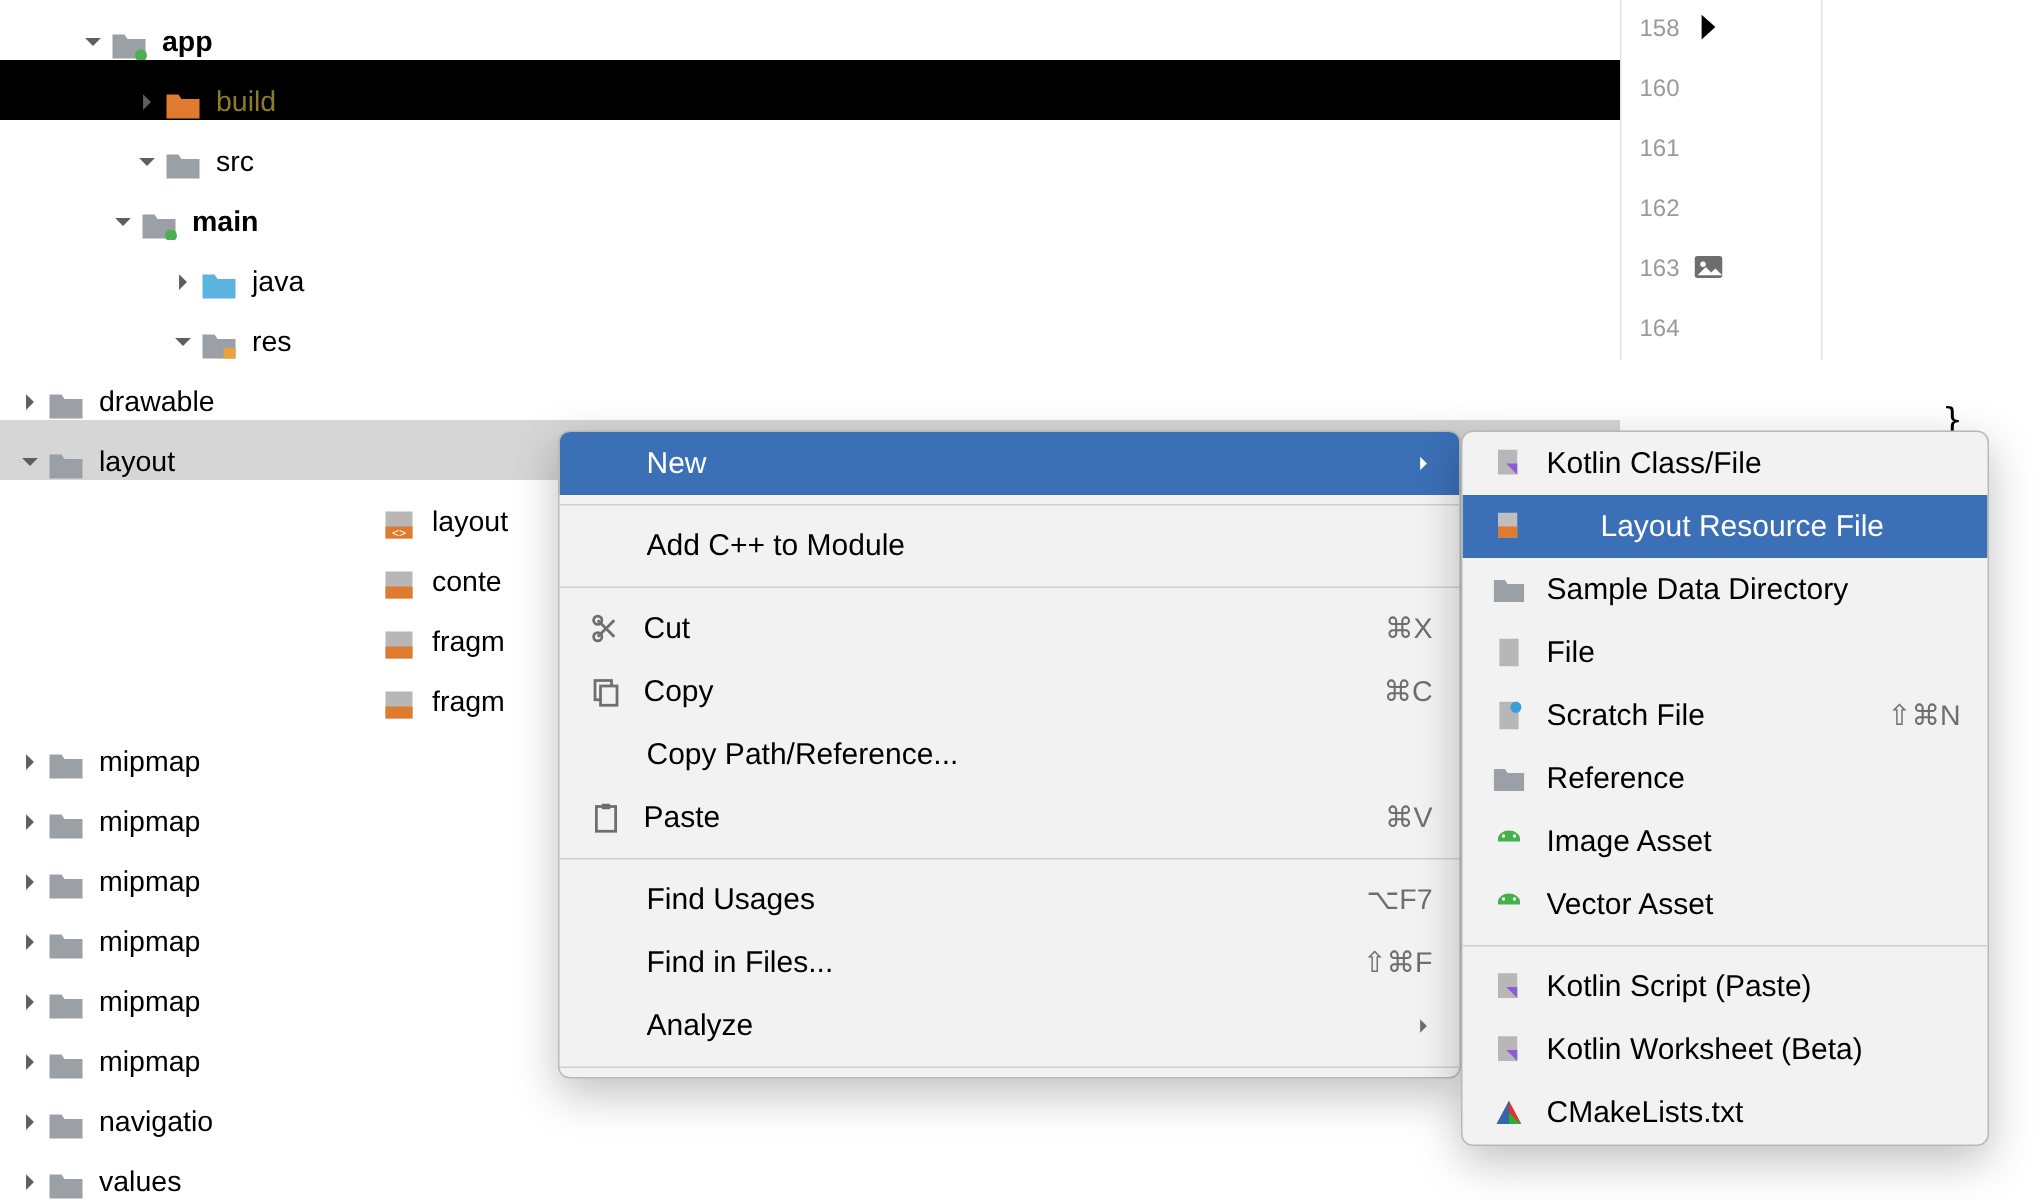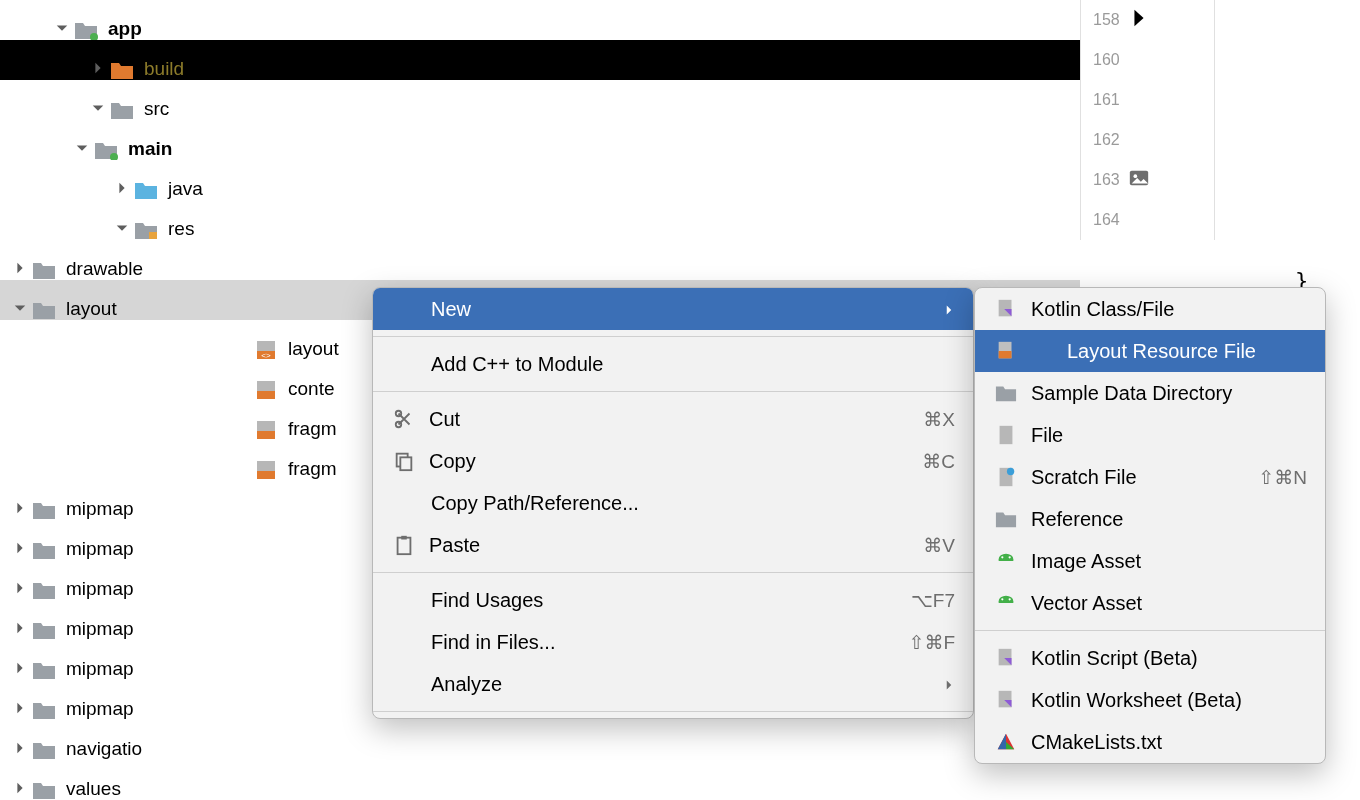--- a/index.html
+++ b/index.html
@@ -544,21 +544,21 @@
     <span class="mlabel">Vector Asset</span>
   </div>
   <div class="sep"></div>
   <div class="mrow">
     <span class="micon">
       <svg viewBox="0 0 24 24">
           <rect x="4" y="2" width="14" height="18" fill="#b7b7b7"></rect>
           <path d="M10 12 L18 20 L18 12 Z" fill="#8e5bd6"></path>
         </svg>
     </span>
-    <span class="mlabel">Kotlin Script (Beta)</span>
+    <span class="mlabel">Kotlin Script (Paste)</span>
   </div>
   <div class="mrow">
     <span class="micon">
       <svg viewBox="0 0 24 24">
           <rect x="4" y="2" width="14" height="18" fill="#b7b7b7"></rect>
           <path d="M10 12 L18 20 L18 12 Z" fill="#8e5bd6"></path>
         </svg>
     </span>
     <span class="mlabel">Kotlin Worksheet (Beta)</span>
   </div>

